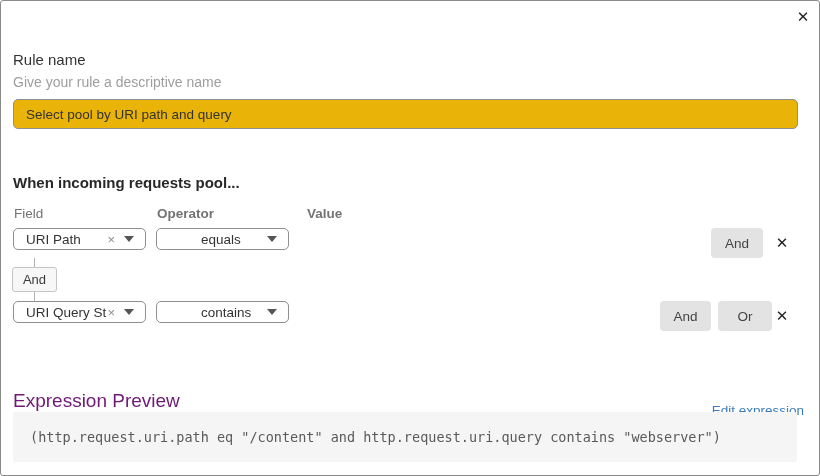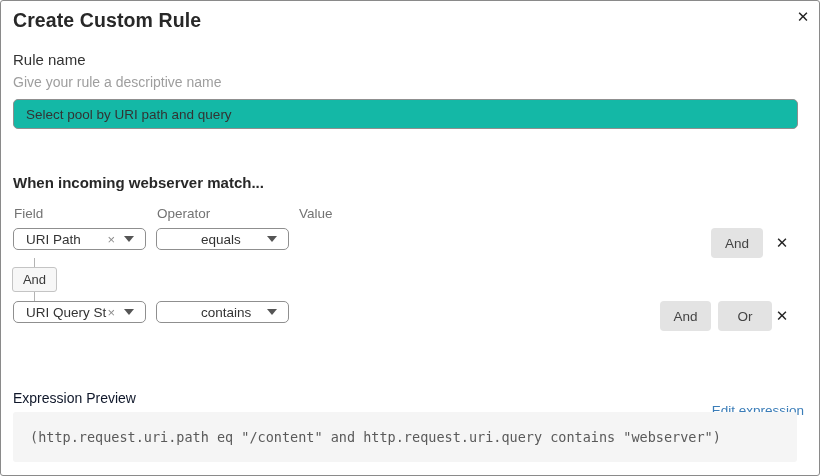--- a/index.html
+++ b/index.html
@@ -35,37 +35,37 @@
     font-size: 15px; color: #333;
   }
   .rule-helper {
     position: absolute; left: 12px; top: 73px;
     font-size: 14px; color: #9e9e9e;
   }
   .text-input {
     position: absolute; height: 30px;
     border: 1px solid var(--input_border, #8f8f8f);
     border-radius: 5px;
-    background: #14b8a6;
+    background: #eab308;
     font-family: inherit; font-size: 13.5px; color: #333;
     padding: 0 10px 0 12px;
     outline: none;
   }
   .rule-input { left: 12px; top: 98px; width: 785px; }
   .match-heading {
     position: absolute; left: 12px; top: 173px;
     font-size: 15px; font-weight: bold; color: #282828;
   }
   .col-label {
     position: absolute; top: 205px;
     font-size: 13.5px; color: #737373;
   }
   .col-field    { left: 13px; }
-  .col-operator { left: 156px; }
-  .col-value    { left: 298px; }
+  .col-operator { left: 156px; font-weight: bold; }
+  .col-value    { left: 306px; font-weight: bold; }
   .select-box {
     position: absolute; width: 133px; height: 22px;
     border: 1px solid var(--input_border, #8f8f8f);
     border-radius: 5px; background: #fff;
     display: flex; align-items: center;
     padding: 0 11px 0 12px;
     font-size: 13.5px; color: #333;
     cursor: pointer;
   }
   .select-text {
@@ -117,21 +117,21 @@
     position: absolute; left: 11px; top: 266px;
     width: 45px; height: 25px;
     background: #f7f7f7;
     border: 1px solid #c4c4c4;
     border-radius: 3px;
     display: flex; align-items: center; justify-content: center;
     font-size: 13px; color: #3a3a3a;
   }
   .expr-label {
     position: absolute; left: 12px; top: 389px;
-    font-size: 14px; color: #0f172a;
+    font-size: 19px; color: #701a75;
   }
   .edit-link {
     position: absolute; right: 15px; top: 389px;
     font-size: 13.5px; color: var(--link, #3b7db8);
     text-decoration: none; cursor: pointer; margin-top: 13px;
   }
   .code-block {
     position: absolute; left: 12px; top: 411px;
     width: 784px; height: 50px;
     background: var(--code_bg, #f5f5f5);
@@ -143,28 +143,27 @@
     font-family: "DejaVu Sans Mono", "Liberation Mono", monospace;
     font-size: 13.5px; color: #5a5a5a;
     white-space: nowrap;
   }
 </style>
 </head>
 <body>
 
 <div class="dialog">
 
-  <div class="dialog-title">Create Custom Rule</div>
   <button class="close-btn">✕</button>
 
   <div class="rule-label">Rule name</div>
   <div class="rule-helper">Give your rule a descriptive name</div>
   <input class="text-input rule-input" type="text" value="Select pool by URI path and query" style="">
 
-  <div class="match-heading">When incoming webserver match...</div>
+  <div class="match-heading">When incoming requests pool...</div>
 
   <div class="col-label col-field">Field</div>
   <div class="col-label col-operator">Operator</div>
   <div class="col-label col-value">Value</div>
 
   <div class="select-box rowel field-sel row1" style="top:227px">
     <span class="select-text">URI Path</span>
     <span class="clear-x">×</span>
     <span class="caret"></span>
   </div>

